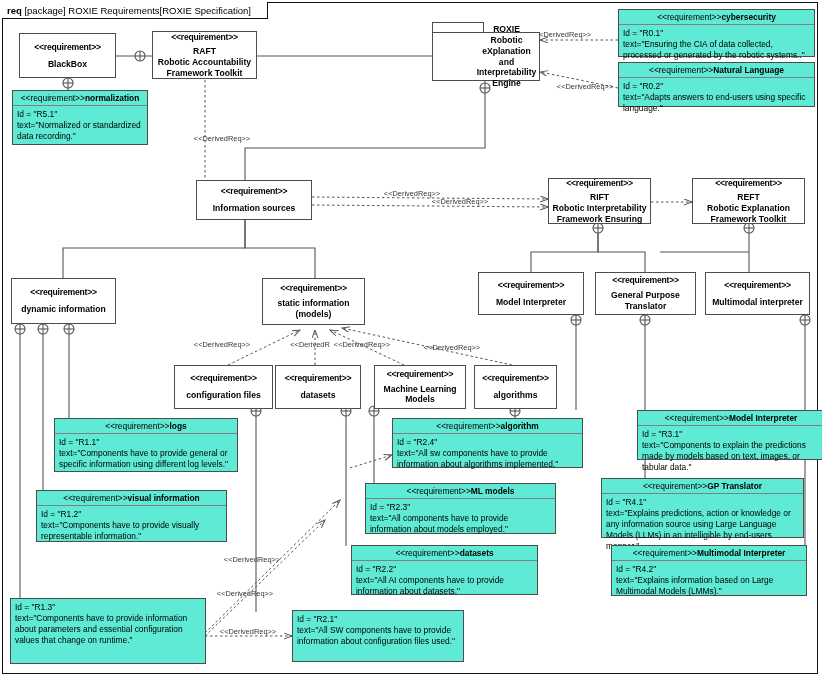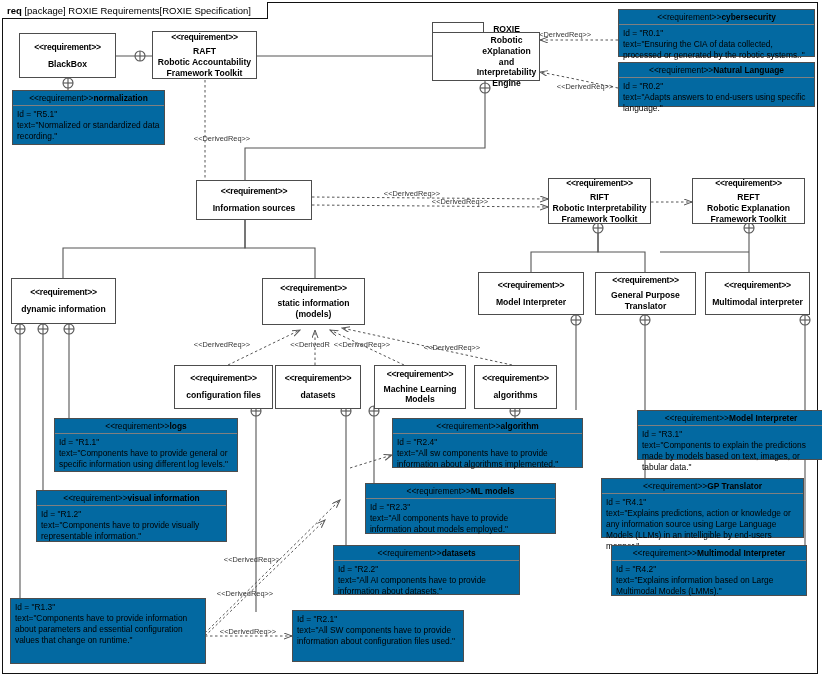--- a/index.html
+++ b/index.html
@@ -17,21 +17,21 @@
        display:flex;flex-direction:column;align-items:center;justify-content:center;text-align:center;
        font-size:8.6px;color:#000;line-height:1.25;}
   .req .stereo{font-weight:bold;letter-spacing:-0.2px;}
   .req .nm{font-weight:bold;margin-top:6px;}
   .req .nm.tight{margin-top:4px;}
 
   
   .pkgtab{position:absolute;border:1.2px solid #4d4d4d;border-bottom:none;background:#fff;box-sizing:border-box;}
 
   
-  .reqd{position:absolute;border:1.2px solid #4d4d4d;background:#0369a1;box-sizing:border-box;font-size:8.4px;color:#000;}
+  .reqd{position:absolute;border:1.2px solid #4d4d4d;background:#5eead4;box-sizing:border-box;font-size:8.4px;color:#000;}
   .reqd .hd{border-bottom:1.1px solid #808080;text-align:center;padding:2px 3px;font-size:8.4px;white-space:nowrap;overflow:hidden;}
   .reqd .hd b{font-weight:bold;}
   .reqd .bd{padding:3px 4px 4px 4px;line-height:1.3;}
   .reqd .bd div{white-space:normal;}
 
   
   #wires{position:absolute;left:0;top:0;width:822px;height:678px;pointer-events:none;}
   .solid{stroke:#555;stroke-width:1.1;fill:none;}
   .dash{stroke:#555;stroke-width:1;fill:none;stroke-dasharray:2.5,2.5;}
   .lbl{font-family:"Liberation Sans", sans-serif;font-size:7.4px;fill:#333;}
@@ -197,21 +197,21 @@
 
   <div class="req" style="left:196px;top:180px;width:116px;height:40px;">
     <div class="stereo">&lt;&lt;requirement&gt;&gt;</div>
     <div class="nm">Information sources</div>
   </div>
 
   <div class="req" style="left:548px;top:178px;width:103px;height:46px;">
     <div class="stereo">&lt;&lt;requirement&gt;&gt;</div>
     <div class="nm tight" style="white-space:pre-line">RIFT
 Robotic Interpretability
-Framework Toolkit</div>
+Framework Ensuring</div>
   </div>
 
   <div class="req" style="left:692px;top:178px;width:113px;height:46px;">
     <div class="stereo">&lt;&lt;requirement&gt;&gt;</div>
     <div class="nm tight" style="white-space:pre-line">REFT
 Robotic Explanation
 Framework Toolkit</div>
   </div>
 
   <div class="req" style="left:11px;top:278px;width:105px;height:46px;">
@@ -275,21 +275,21 @@
   <div class="reqd" style="left:618px;top:62px;width:197px;height:45px;">
     <div class="hd">
       <span>&lt;&lt;requirement&gt;&gt;</span><b>Natural Language</b>
     </div>
     <div class="bd">
       <div>Id = "R0.2"</div>
       <div>text="Adapts answers to end-users using specific language."</div>
     </div>
   </div>
 
-  <div class="reqd" style="left:12px;top:90px;width:153px;height:55px;">
+  <div class="reqd" style="left:12px;top:90px;width:136px;height:55px;">
     <div class="hd">
       <span>&lt;&lt;requirement&gt;&gt;</span><b>normalization</b>
     </div>
     <div class="bd">
       <div>Id = "R5.1"</div>
       <div>text="Normalized or standardized data recording."</div>
     </div>
   </div>
 
   <div class="reqd" style="left:54px;top:418px;width:184px;height:54px;">
@@ -332,21 +332,21 @@
   <div class="reqd" style="left:365px;top:483px;width:191px;height:51px;">
     <div class="hd">
       <span>&lt;&lt;requirement&gt;&gt;</span><b>ML models</b>
     </div>
     <div class="bd">
       <div>Id = "R2.3"</div>
       <div>text="All components have to provide information about models employed."</div>
     </div>
   </div>
 
-  <div class="reqd" style="left:333px;top:545px;width:187px;height:50px;">
+  <div class="reqd" style="left:351px;top:545px;width:187px;height:50px;">
     <div class="hd">
       <span>&lt;&lt;requirement&gt;&gt;</span><b>datasets</b>
     </div>
     <div class="bd">
       <div>Id = "R2.2"</div>
       <div>text="All AI components have to provide information about datasets."</div>
     </div>
   </div>
 
   <div class="reqd" style="left:292px;top:610px;width:172px;height:52px;">

